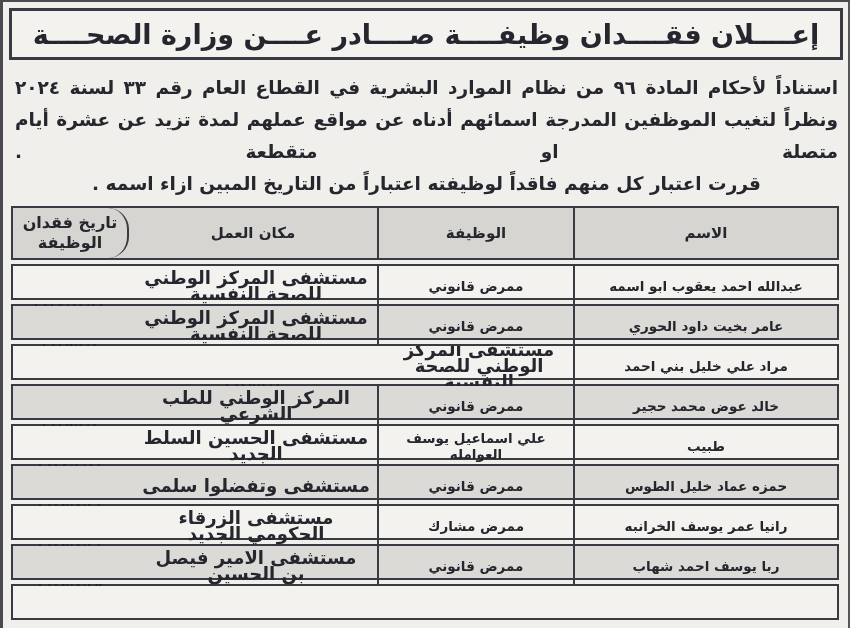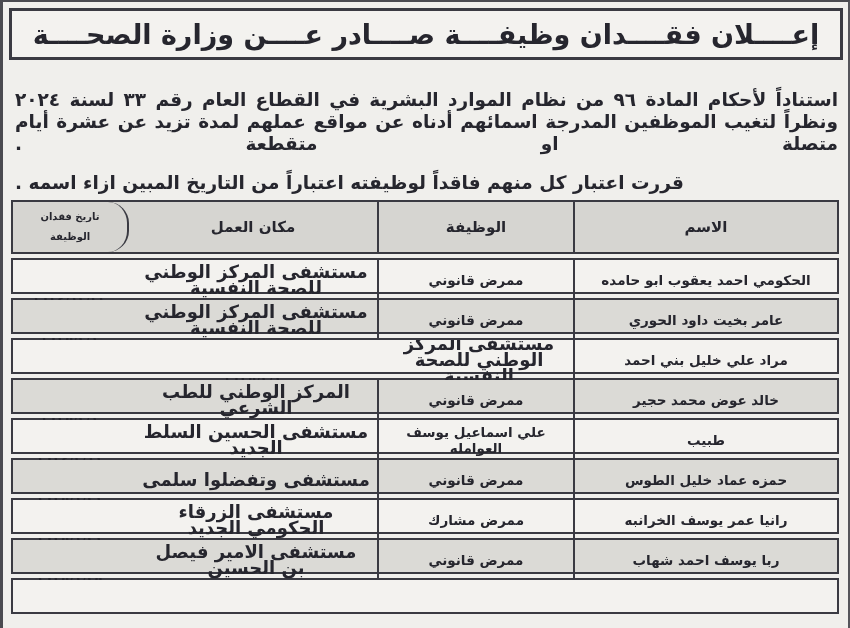--- a/index.html
+++ b/index.html
@@ -34,26 +34,26 @@
     font-weight: bold;
     letter-spacing: 0.5px;
     white-space: nowrap;
   }
   
   .body-text {
     padding: 12px 10px 0 12px;
     font-weight: bold;
     font-size: 18.5px;
   }
-  .body-text p { line-height: 22px; margin-top: 17px; }
+  .body-text p { line-height: 32px; }
   .p-legal {
     text-align: justify;
     text-align-last: justify;
   }
-  .p-decision { text-align: left; }
+  .p-decision { text-align: center; }
   .p-closing {
     text-align: center;
     padding-left: 215px;
   }
   
   .emp-table { margin: 6px 9px 0 8px; }
   .t-head, .t-row {
     display: grid;
     grid-template-columns: 262px 196px 250px 1fr;
     border: 2px solid #3a3a42;
@@ -72,21 +72,21 @@
     display: flex;
     align-items: center;
     justify-content: center;
     text-align: center;
     font-weight: bold;
     padding: 1px 6px;
     overflow: hidden;
   }
   .cell + .cell { border-right: 2px solid #3a3a42; }
   .t-head .cell { font-size: 15px; line-height: 20px; }
-  .t-head .cell.c-date { font-size: 10px; border-radius: 21px; }
+  .t-head .cell.c-date { font-size: 16px; border-radius: 21px; }
   .t-row .cell { font-size: 13.5px; line-height: 16px; }
   .t-row .cell.c-date { font-size: 13px; letter-spacing: 0.5px; margin-top: 38px; }
   .t-row .cell.c-workplace { font-size: 18px; padding-left: 12px; }
 </style>
 </head>
 <body>
 
 <div class="page">
 
   <div class="title-box">
@@ -100,21 +100,21 @@
 
   <div class="emp-table">
     <div class="t-head">
       <div class="cell c-name">الاسم</div>
       <div class="cell c-job">الوظيفة</div>
       <div class="cell c-workplace">مكان العمل</div>
       <div class="cell c-date">تاريخ فقدان الوظيفة</div>
     </div>
     <div id="table-body">
   <div class="t-row">
-    <div class="cell c-name">الحكومي احمد يعقوب ابو حامده</div>
+    <div class="cell c-name">عبدالله احمد يعقوب ابو اسمه</div>
     <div class="cell c-job">ممرض قانوني</div>
     <div class="cell c-workplace">مستشفى المركز الوطني للصحة النفسية</div>
     <div class="cell c-date">٢٠٢٤/١٢/٢٣</div>
   </div>
 
   <div class="t-row">
     <div class="cell c-name">عامر بخيت داود الحوري</div>
     <div class="cell c-job">ممرض قانوني</div>
     <div class="cell c-workplace">مستشفى المركز الوطني للصحة النفسية</div>
     <div class="cell c-date">٢٠٢٥/٢/١</div>

